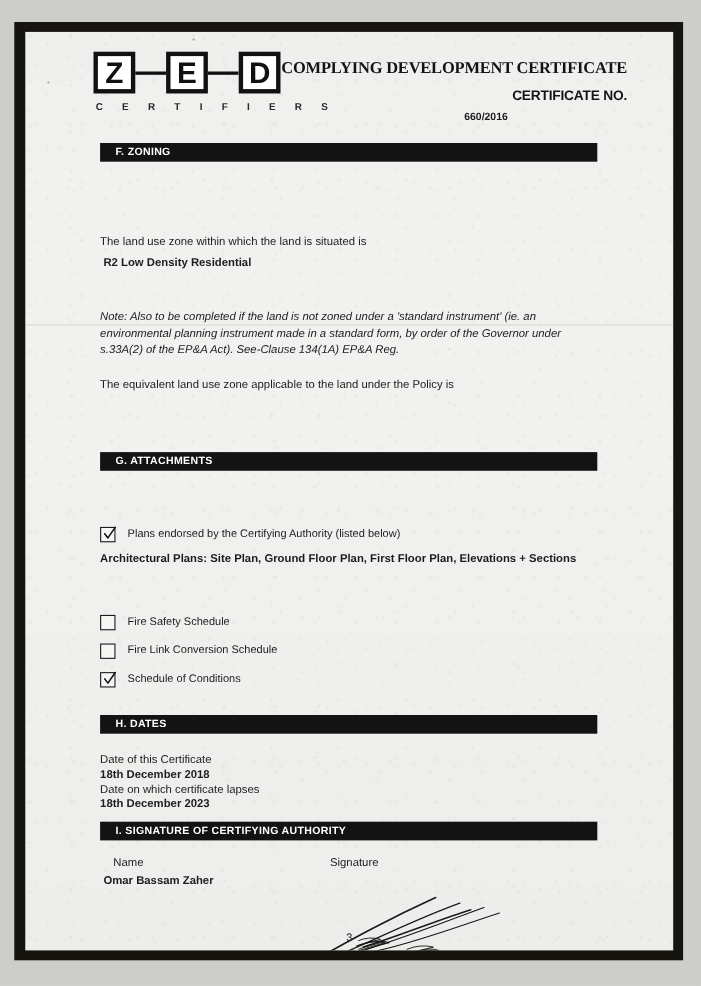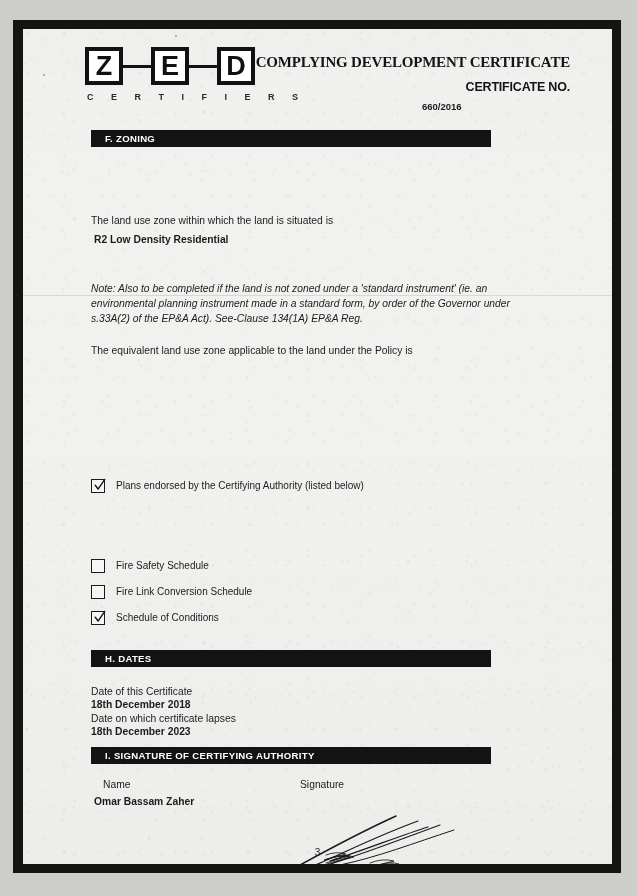--- a/index.html
+++ b/index.html
@@ -114,21 +114,21 @@
   }
   .hdr-certval {
     position: absolute; left: 399px; top: 72px;
     font-size: 9.5px; font-weight: bold; color: #1b1b1b;
   }
 
   
   .bar {
     position: absolute;
     left: 68px;
-    width: 400px;
+    width: 452px;
     height: 17px;
     background: #131313;
     color: #ffffff;
     font-size: 9.6px;
     font-weight: bold;
     letter-spacing: .3px;
     line-height: 17px;
     padding-left: 14px;
     box-sizing: border-box;
   }
@@ -212,31 +212,33 @@
 
 
       <div class="t" style="left:68px; top:184px;">The land use zone within which the land is situated is</div>
       <div class="t b" style="left:71px; top:203px;">R2 Low Density Residential</div>
 
       <div class="t note" style="left:68px; top:252px;">Note:  Also to be completed if the land is not zoned under a 'standard instrument' (ie. an environmental planning instrument made in a standard form, by order of the Governor under s.33A(2) of the EP&amp;A Act). See-Clause 134(1A) EP&amp;A Reg.</div>
 
       <div class="t" style="left:68px; top:314px;">The equivalent land use zone applicable to the land under the Policy is</div>
       <div class="t b" style="left:71px; top:333px;"></div>
 
+      <div class="bar" style="top:382px;">G. ATTACHMENTS</div>
 
 
       <div class="cbrow" style="left:68px; top:450px;">
         <span class="cbox">
           <svg class="tick" viewBox="0 0 16 16">
             <path d="M2.5 8.2 L5.8 12.6 L13.4 1.6" fill="none" stroke="#111" stroke-width="1.6" stroke-linecap="round" stroke-linejoin="round"></path>
           </svg>
         </span>
         <span class="cblabel">Plans endorsed by the Certifying Authority (listed below)</span>
       </div>
 
+      <div class="t b" style="left:68px; top:472px;">Architectural Plans: Site Plan, Ground Floor Plan, First Floor Plan, Elevations + Sections</div>
 
       <div class="cbrow" style="left:68px; top:530px;">
         <span class="cbox"></span>
         <span class="cblabel">Fire Safety Schedule</span>
       </div>
 
       <div class="cbrow" style="left:68px; top:556px;">
         <span class="cbox"></span>
         <span class="cblabel">Fire Link Conversion Schedule</span>
       </div>

